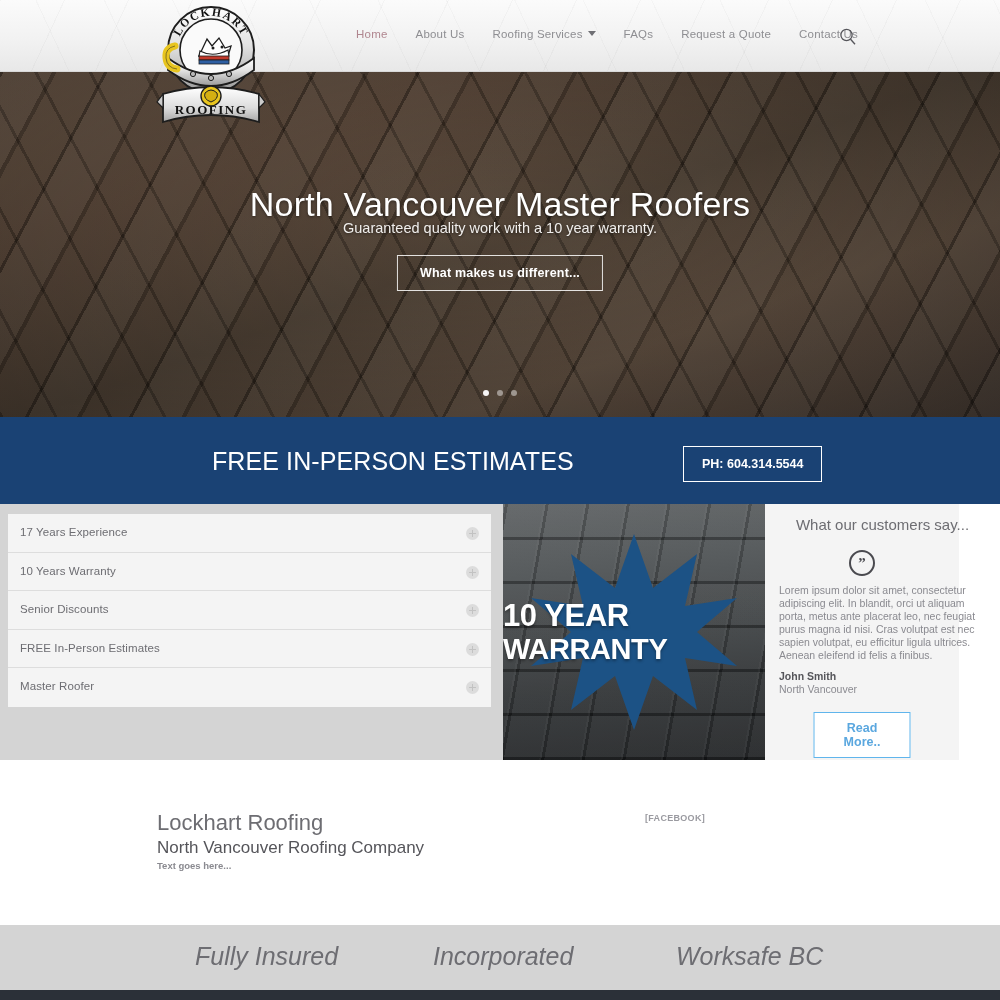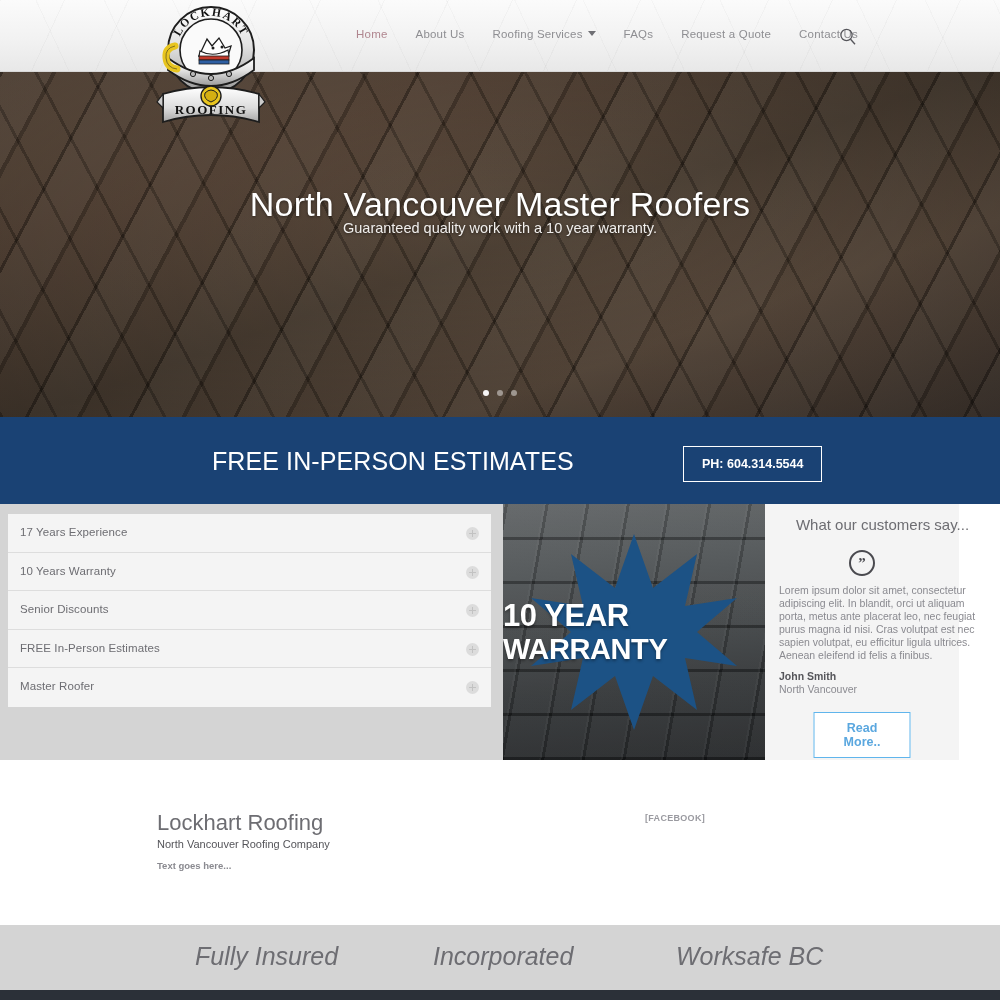--- a/index.html
+++ b/index.html
@@ -191,21 +191,21 @@
     position: absolute; left: 50%; top: 208px; transform: translateX(-50%);
     border: 1px solid #60b5ec; background: #ffffff; color: #5aa7df;
     font-size: 12.5px; padding: 8px 16px; cursor: pointer;
     font-family: "Liberation Sans", sans-serif;
     font-weight: bold;
   }
 
   
   .footer { position: absolute; top: 760px; left: 0; width: 1000px; height: 165px; background: #ffffff; }
   .f-title { position: absolute; left: 157px; top: 50px; font-size: 22px; font-weight: 400; color: #6d6d72; }
-  .f-sub   { position: absolute; left: 157px; top: 78px; font-size: 11px; font-weight: 400; color: #55555a; }
+  .f-sub   { position: absolute; left: 157px; top: 78px; font-size: 17px; font-weight: 400; color: #55555a; }
   .f-text  { position: absolute; left: 157px; top: 100px; font-size: 9.5px; font-weight: 700; color: #8a8a90; }
   .f-fb    { position: absolute; left: 645px; top: 53px; font-size: 9px; font-weight: 700; color: #9a9aa0; letter-spacing: .3px; cursor:pointer; }
 
   
   .badgebar {
     position: absolute; top: 925px; left: 0; width: 1000px; height: 65px;
     background: #d4d4d4; display: flex; align-items: center;
   }
   .badge-item {
     font-size: 25px; font-style: italic; font-weight: 400; color: #6d6d72;
@@ -286,20 +286,21 @@
 
       <circle cx="56" cy="98" r="10" fill="#e8c520" stroke="#1d1d1d" stroke-width="1.4"></circle>
       <path d="M50 95 q6 -6 12 0 q2 6 -6 9 q-8 -3 -6 -9 z" fill="#d4af12" stroke="#1d1d1d" stroke-width="1"></path>
     </svg>
   </div>
 
   <div class="hero">
     <div class="hero-inner">
       <div class="hero-title">North Vancouver Master Roofers</div>
       <div class="hero-sub">Guaranteed quality work with a 10 year warranty.</div>
+      <button class="hero-btn">What makes us different...</button>
       <div class="hero-dots">
         <span class="dot active"></span>
         <span class="dot"></span>
         <span class="dot"></span>
       </div>
     </div>
   </div>
 
   <div class="band">
     <div class="band-title">FREE IN-PERSON ESTIMATES</div>

